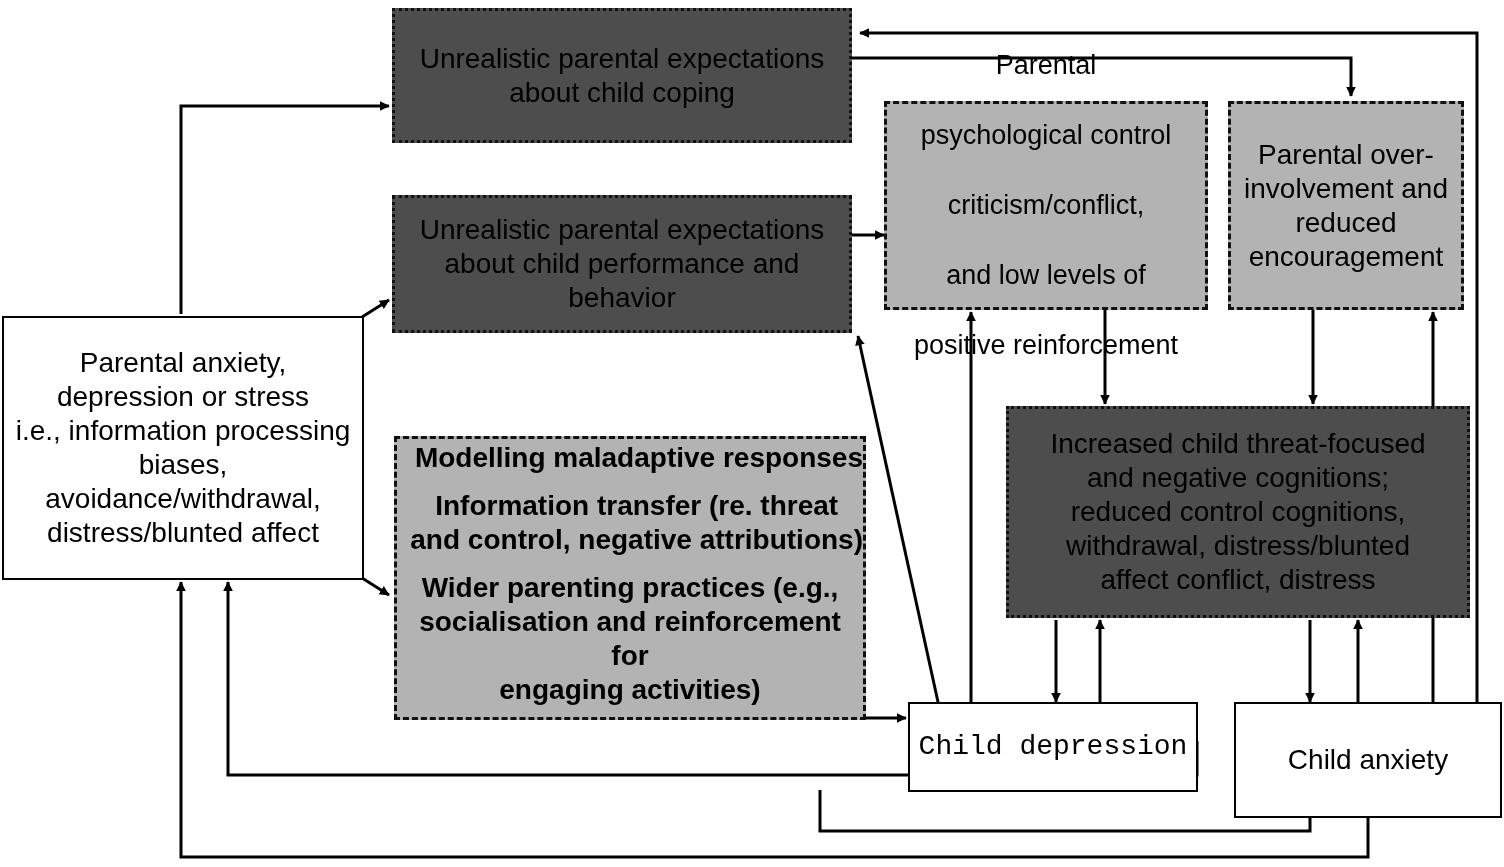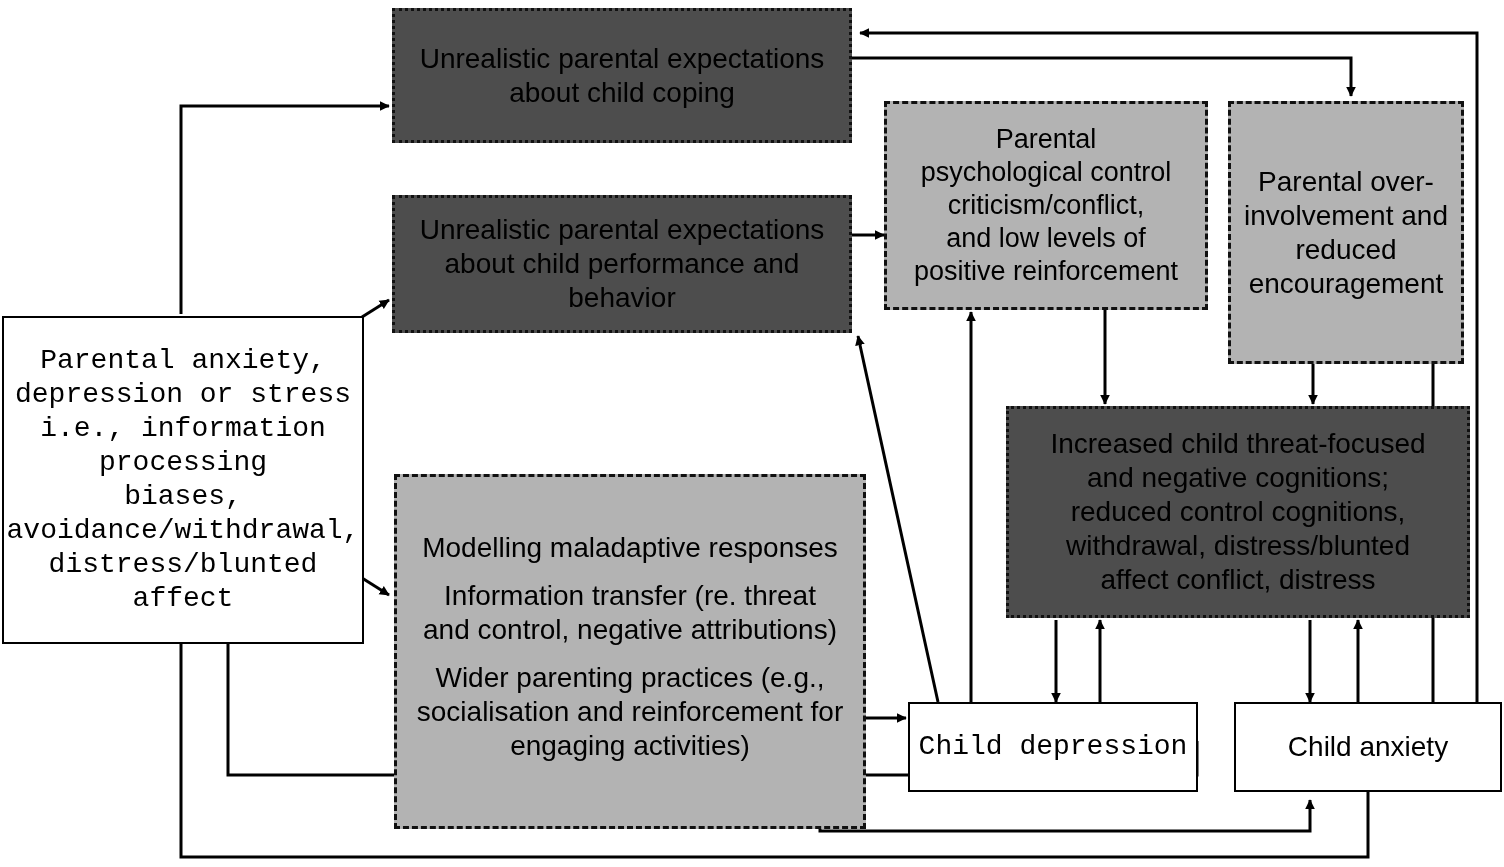--- a/index.html
+++ b/index.html
@@ -1,25 +1,25 @@
 <!DOCTYPE html>
 <html><head>
 <meta charset="utf-8">
 <style>
   html,body{margin:0;padding:0;background:#ffffff;}
   #stage{position:relative;width:1504px;height:867px;background:#fff;
          font-family:"Liberation Sans", sans-serif;overflow:hidden;}
   svg.links{position:absolute;left:0;top:0;width:1504px;height:867px;pointer-events:none;}
   .node{position:absolute;box-sizing:border-box;display:flex;flex-direction:column;
-        align-items:center;justify-content:center;text-align:center;color:#000;}
+        align-items:flex-end;justify-content:center;text-align:center;color:#000;}
   .node .line{display:block;width:100%;}
   .node.plain{background:#ffffff;border:2px solid #000;}
   .node.dark{background:#4d4d4d;border:3px dotted #111;}
   .node.light{background:#b3b3b3;border:3px dashed #111;}
-  .t27{font-size:27px;line-height:33px;}
+  .t27{font-size:27px;line-height:33px;gap:37px;}
   .t28{font-size:28px;line-height:34px;}
   .para{margin:0 0 14px 0;}
   .para:last-child{margin-bottom:9px;}
 </style>
 </head>
 <body>
 
 <div id="stage">
 
   <svg class="links" viewBox="0 0 1504 867">
@@ -63,21 +63,21 @@
       <path d="M1197,741 L1197,775 L228,775 L228,582"></path>
 
       <path d="M1433,702 L1433,312"></path>
 
       <path d="M1477,702 L1477,33 L860,33"></path>
 
       <path d="M1368,790 L1368,857 L181,857 L181,582"></path>
     </g>
   </svg>
 
-  <div class="node plain t28" style="left:2px;top:316px;width:362px;height:328px;font-family:Liberation Mono, monospace;">
+  <div class="node plain t28" style="left:2px;top:316px;width:362px;height:264px;">
     <span class="line">Parental anxiety,</span>
     <span class="line">depression or stress</span>
     <span class="line">i.e., information processing</span>
     <span class="line">biases,</span>
     <span class="line">avoidance/withdrawal,</span>
     <span class="line">distress/blunted affect</span>
   </div>
 
   <div class="node dark t28" style="left:392px;top:8px;width:460px;height:135px;">
     <span class="line">Unrealistic parental expectations</span>
@@ -91,28 +91,28 @@
   </div>
 
   <div class="node light t27" style="left:884px;top:101px;width:324px;height:209px;">
     <span class="line">Parental</span>
     <span class="line">psychological control</span>
     <span class="line">criticism/conflict,</span>
     <span class="line">and low levels of</span>
     <span class="line">positive reinforcement</span>
   </div>
 
-  <div class="node light t28" style="left:1228px;top:101px;width:236px;height:263px;">
+  <div class="node light t28" style="left:1228px;top:101px;width:236px;height:209px;">
     <span class="line">Parental over-</span>
     <span class="line">involvement and</span>
     <span class="line">reduced</span>
     <span class="line">encouragement</span>
   </div>
 
-  <div class="node light t28" style="left:394px;top:474px;width:472px;height:355px;justify-content:center;">
+  <div class="node light t28" style="left:394px;top:436px;width:472px;height:284px;justify-content:center;font-weight:bold;">
     <div class="para">
       <span class="line">Modelling maladaptive responses</span>
     </div>
     <div class="para">
       <span class="line">Information transfer (re. threat</span>
       <span class="line">and control, negative attributions)</span>
     </div>
     <div class="para">
       <span class="line">Wider parenting practices (e.g.,</span>
       <span class="line">socialisation and reinforcement for</span>
@@ -125,17 +125,17 @@
     <span class="line">and negative cognitions;</span>
     <span class="line">reduced control cognitions,</span>
     <span class="line">withdrawal, distress/blunted</span>
     <span class="line">affect conflict, distress</span>
   </div>
 
   <div class="node plain t28" style="left:908px;top:702px;width:290px;height:90px;font-family:Liberation Mono, monospace;">
     <span class="line">Child depression</span>
   </div>
 
-  <div class="node plain t28" style="left:1234px;top:702px;width:268px;height:90px;">
+  <div class="node plain t28" style="left:1234px;top:702px;width:268px;height:116px;">
     <span class="line">Child anxiety</span>
   </div>
 
 </div>
 
 </body></html>

